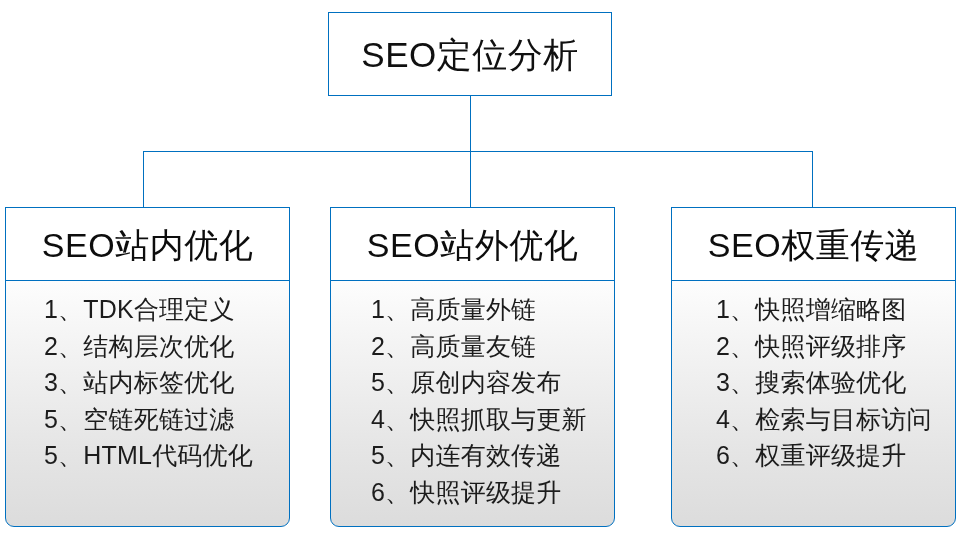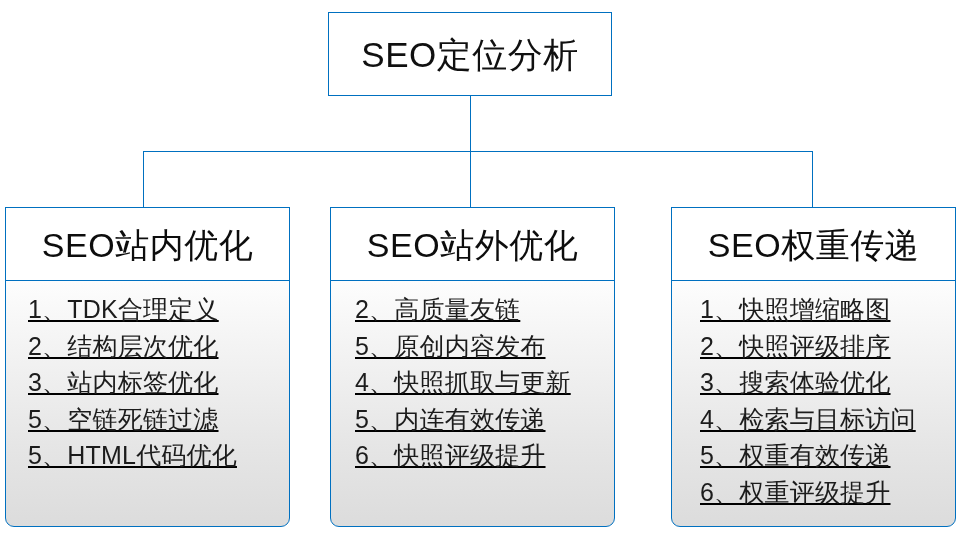--- a/index.html
+++ b/index.html
@@ -84,25 +84,24 @@
   }
 
   .branch-body {
     box-sizing: border-box;
     width: 100%;
     height: 247px;
     margin-top: -1.6px;
     border: 1.6px solid #0070C0;
     border-radius: 0 0 9px 9px;
     background: linear-gradient(to bottom, #fdfdfd 0%, #f3f3f3 28%, #e6e6e6 66%, #dcdcdc 100%);
-    padding: 10px 0 0 0;
+    padding: 10px 0 0 16px;
     display: flex;
     flex-direction: column;
     align-items: flex-end;
-    text-decoration: underline;
   }
   .branch-list {
     list-style: none;
     margin: 0;
     padding: 0 0 0 22px;
     width: 100%;
     box-sizing: border-box;
   }
   .branch-list li {
     font-size: 25px;
@@ -147,38 +146,38 @@
       </ul>
     </div>
   </div>
 
   <div class="branch branch-2">
     <div class="branch-header">
       <span class="branch-header-label">SEO站外优化</span>
     </div>
     <div class="branch-body">
       <ul class="branch-list">
+        <li>1、高质量外链</li>
         <li>2、高质量友链</li>
         <li>5、原创内容发布</li>
         <li>4、快照抓取与更新</li>
         <li>5、内连有效传递</li>
         <li>6、快照评级提升</li>
       </ul>
     </div>
   </div>
 
   <div class="branch branch-3">
     <div class="branch-header">
       <span class="branch-header-label">SEO权重传递</span>
     </div>
     <div class="branch-body">
       <ul class="branch-list">
         <li>1、快照增缩略图</li>
         <li>2、快照评级排序</li>
         <li>3、搜索体验优化</li>
         <li>4、检索与目标访问</li>
-        <li>5、权重有效传递</li>
         <li>6、权重评级提升</li>
       </ul>
     </div>
   </div>
 
 </div>
 
 </body></html>

